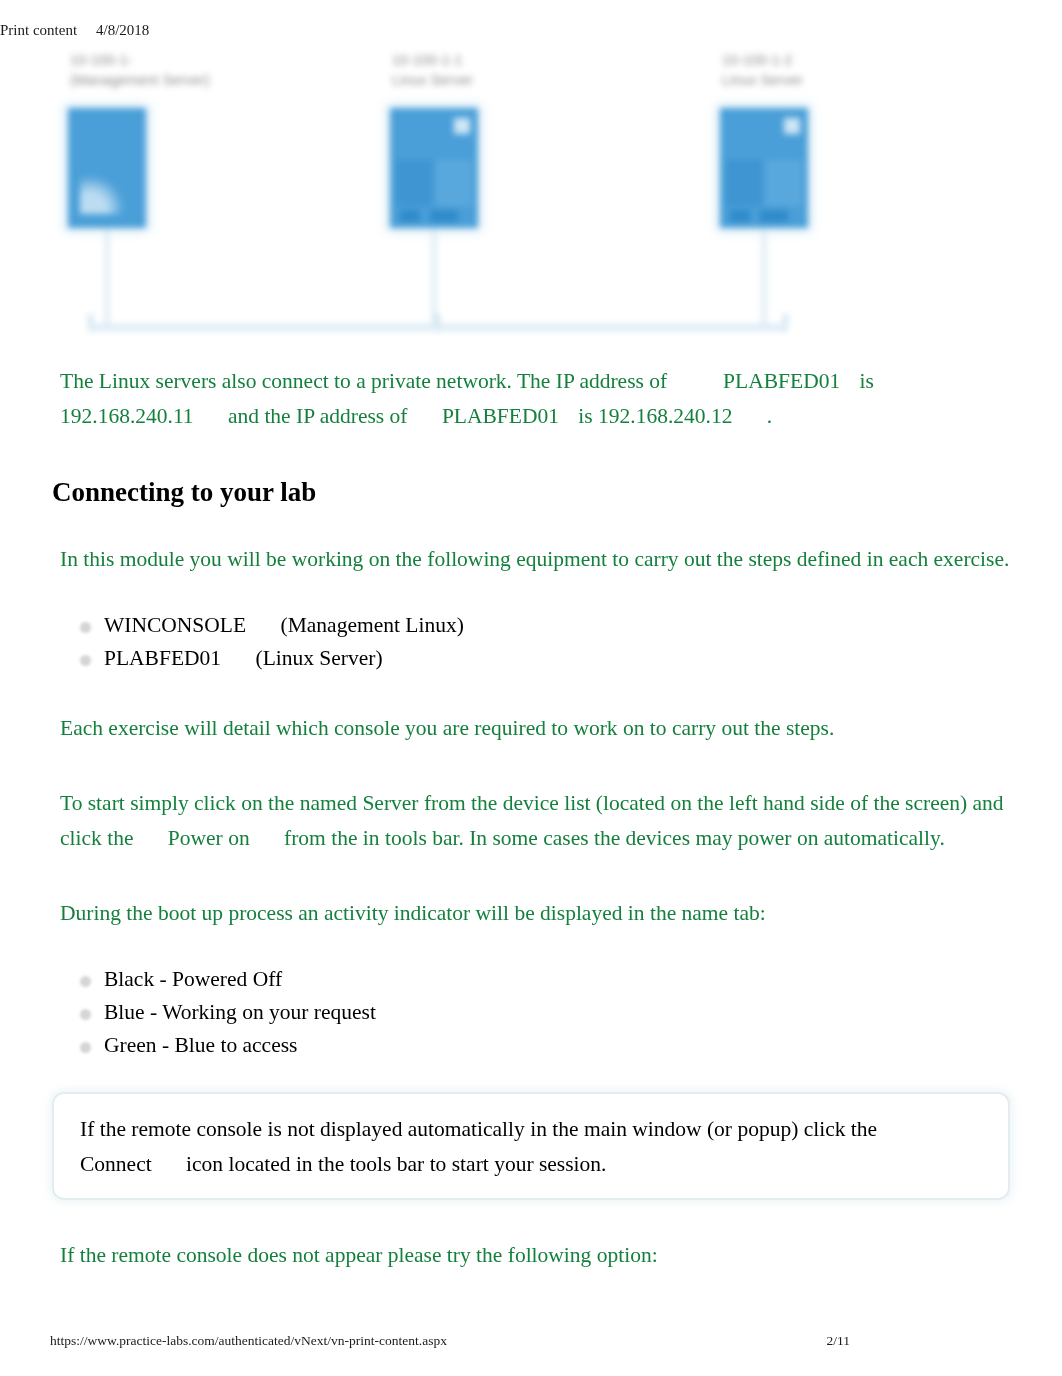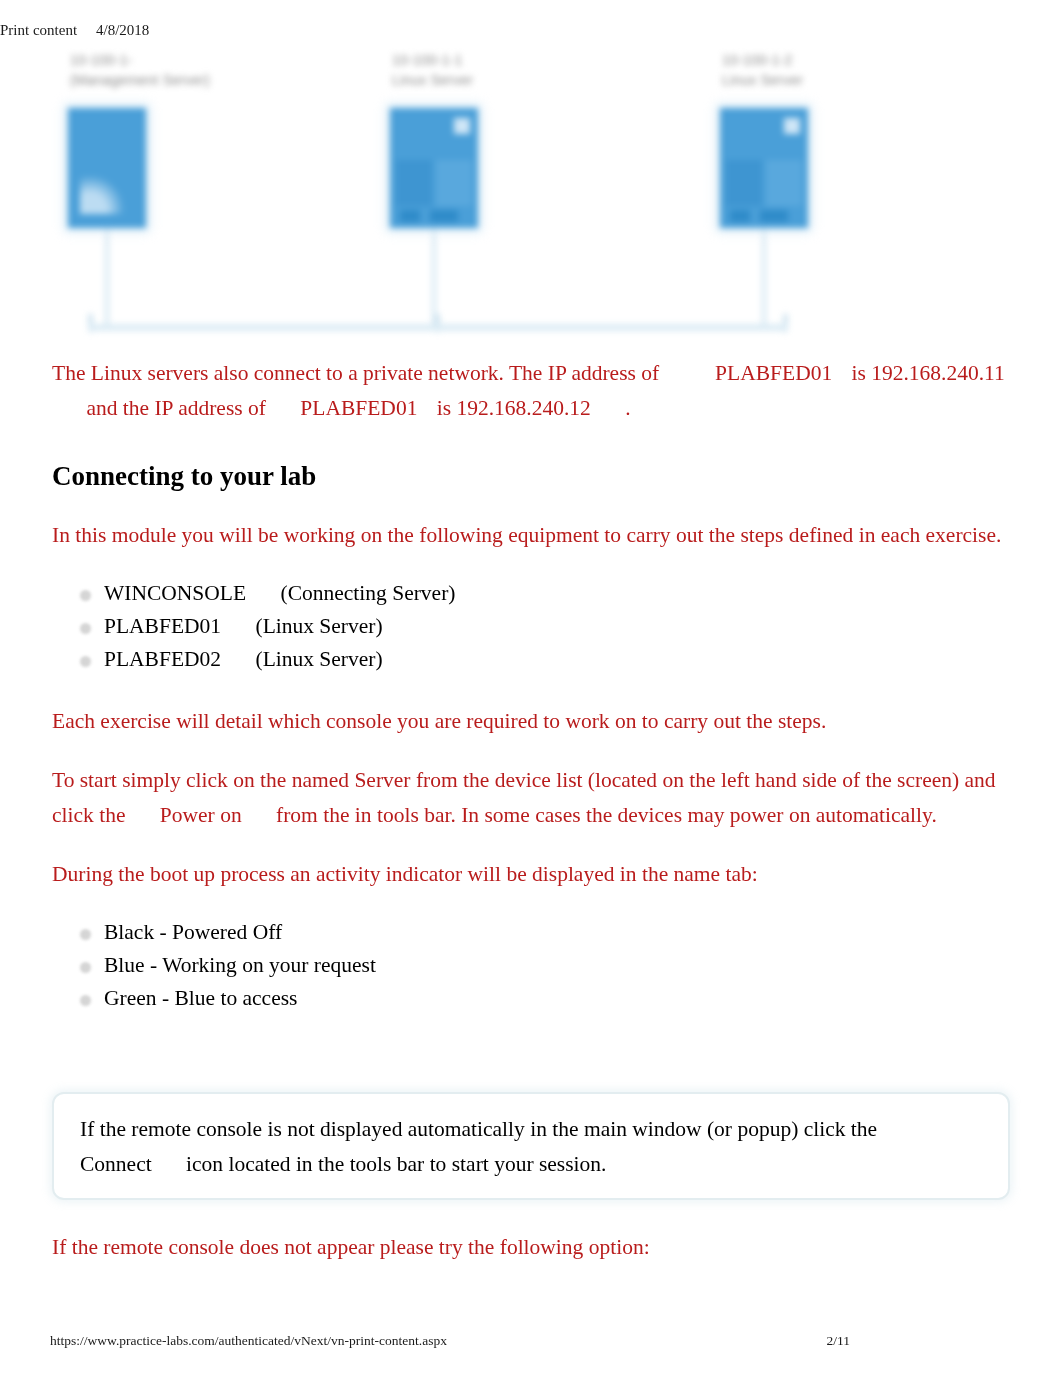--- a/index.html
+++ b/index.html
@@ -128,24 +128,24 @@
   .bus-cap.c3 { left: 733px; }
 
   
   .doc {
     position: absolute;
     left: 52px;
     top: 356px;
     width: 966px;
   }
   p.body {
-    margin: 0;
+    margin: 8px;
     font-size: 21.5px;
     line-height: 35px;
-    color: #b91c1c;
+    color: #15803d;
   }
   .gap-24 { height: 24px; }
   .gap-28 { height: 28px; }
   .gap-32 { height: 32px; }
 
   h2.section {
     margin: 0;
     font-size: 27px;
     font-weight: bold;
     line-height: 36px;
@@ -292,23 +292,22 @@
 
   <h2 class="section">Connecting to your lab</h2>
 
   <div class="gap-24"></div>
 
   <p class="body">In this module you will be working on the following equipment to carry out the steps defined in each exercise.</p>
 
   <div class="gap-24"></div>
 
   <ul class="bullets">
-    <li><span>WINCONSOLE</span><span class="sp-lg"></span><span>(Connecting Server)</span></li>
+    <li><span>WINCONSOLE</span><span class="sp-lg"></span><span>(Management Linux)</span></li>
     <li><span>PLABFED01</span><span class="sp-lg"></span><span>(Linux Server)</span></li>
-    <li><span>PLABFED02</span><span class="sp-lg"></span><span>(Linux Server)</span></li>
   </ul>
 
   <div class="gap-28"></div>
 
   <p class="body">Each exercise will detail which console you are required to work on to carry out the steps.</p>
 
   <div class="gap-24"></div>
 
   <p class="body"><span>To start simply click on the named Server from the device list (located on the left hand side of the screen) and click the</span><span class="sp-lg"></span><span>Power on</span><span class="sp-lg"></span><span>from the in tools bar. In some cases the devices may power on automatically.</span></p>
 

